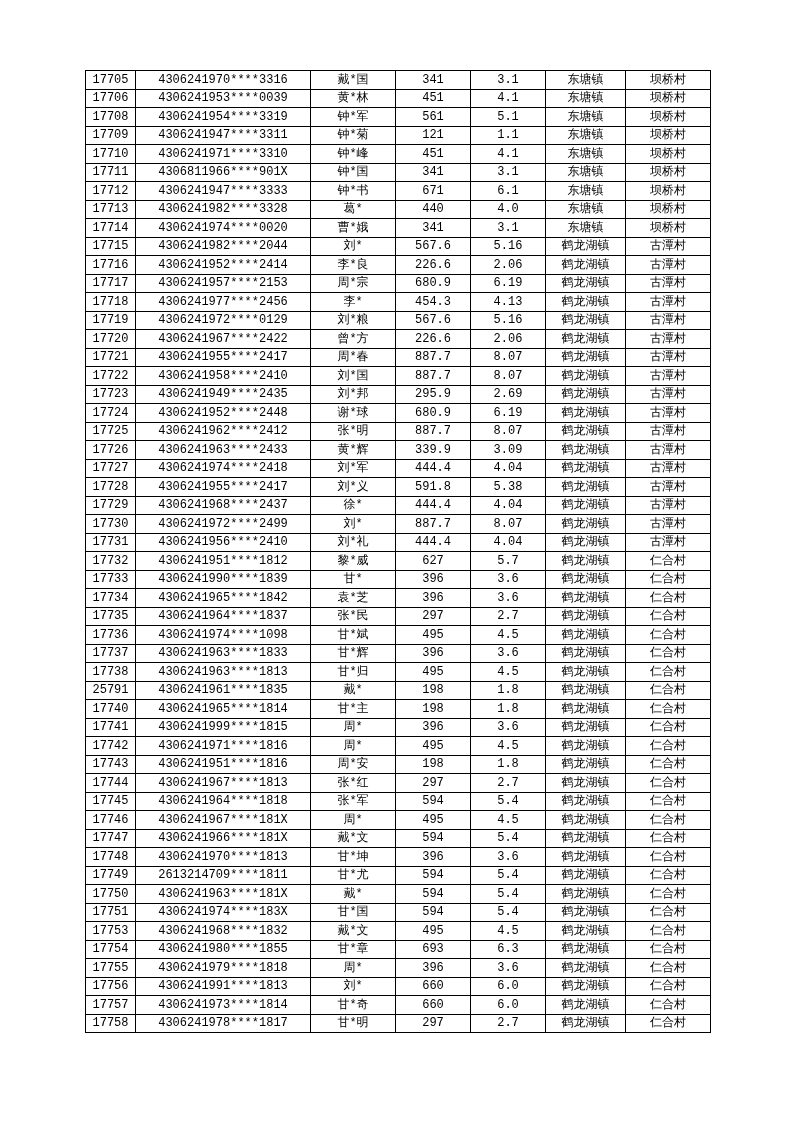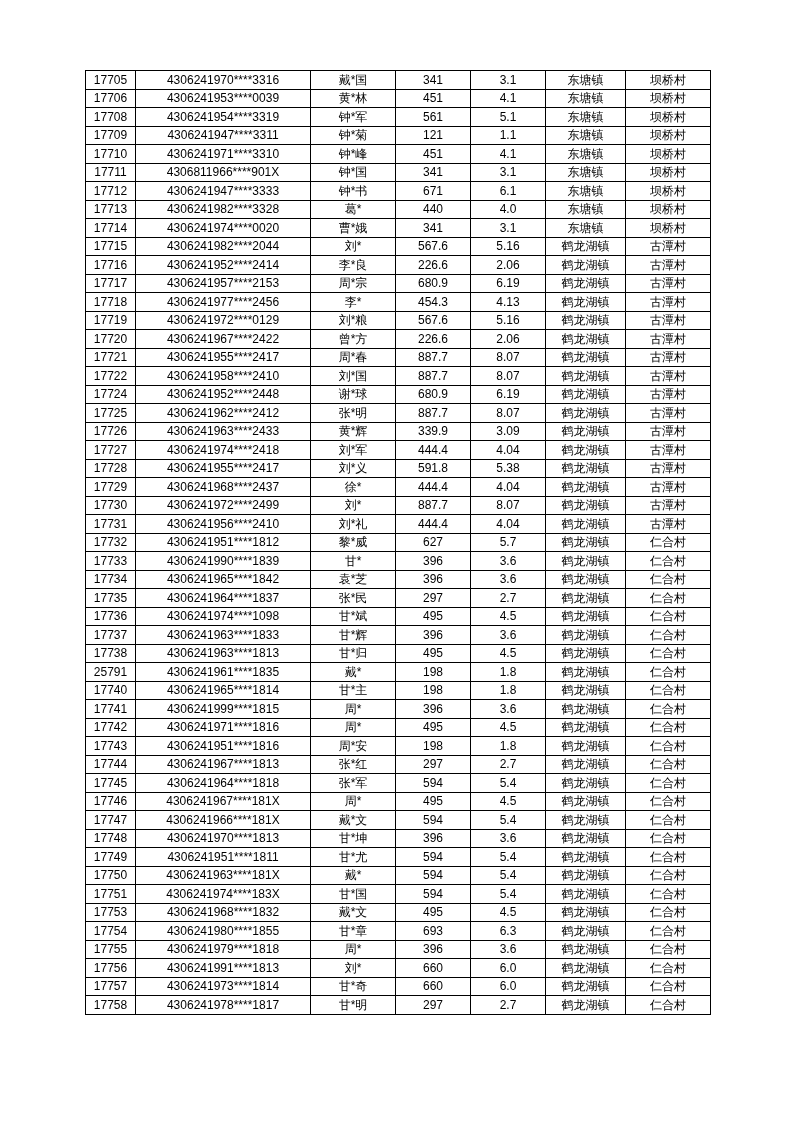--- a/index.html
+++ b/index.html
@@ -6,21 +6,21 @@
     margin: 0;
     padding: 0;
     background: #ffffff;
   }
   .page {
     position: relative;
     width: 794px;
     height: 1122px;
     background: #ffffff;
     overflow: hidden;
-    font-family: Liberation Sans, sans-serif;
+    font-family: Liberation Mono, monospace;
     color: #000000;
   }
   table.data-table {
     position: absolute;
     top: 70px;
     left: 85px;
     border-collapse: collapse;
     table-layout: fixed;
   }
   table.data-table td {
@@ -204,20 +204,29 @@
         <tr>
           <td>17722</td>
           <td>4306241958****2410</td>
           <td>刘*国</td>
           <td>887.7</td>
           <td>8.07</td>
           <td>鹤龙湖镇</td>
           <td>古潭村</td>
         </tr>
         <tr>
+          <td>17723</td>
+          <td>4306241949****2435</td>
+          <td>刘*邦</td>
+          <td>295.9</td>
+          <td>2.69</td>
+          <td>鹤龙湖镇</td>
+          <td>古潭村</td>
+        </tr>
+        <tr>
           <td>17724</td>
           <td>4306241952****2448</td>
           <td>谢*球</td>
           <td>680.9</td>
           <td>6.19</td>
           <td>鹤龙湖镇</td>
           <td>古潭村</td>
         </tr>
         <tr>
           <td>17725</td>
@@ -430,21 +439,21 @@
           <td>17748</td>
           <td>4306241970****1813</td>
           <td>甘*坤</td>
           <td>396</td>
           <td>3.6</td>
           <td>鹤龙湖镇</td>
           <td>仁合村</td>
         </tr>
         <tr>
           <td>17749</td>
-          <td>4306241951****1811</td>
+          <td>2613214709****1811</td>
           <td>甘*尤</td>
           <td>594</td>
           <td>5.4</td>
           <td>鹤龙湖镇</td>
           <td>仁合村</td>
         </tr>
         <tr>
           <td>17750</td>
           <td>4306241963****181X</td>
           <td>戴*</td>

